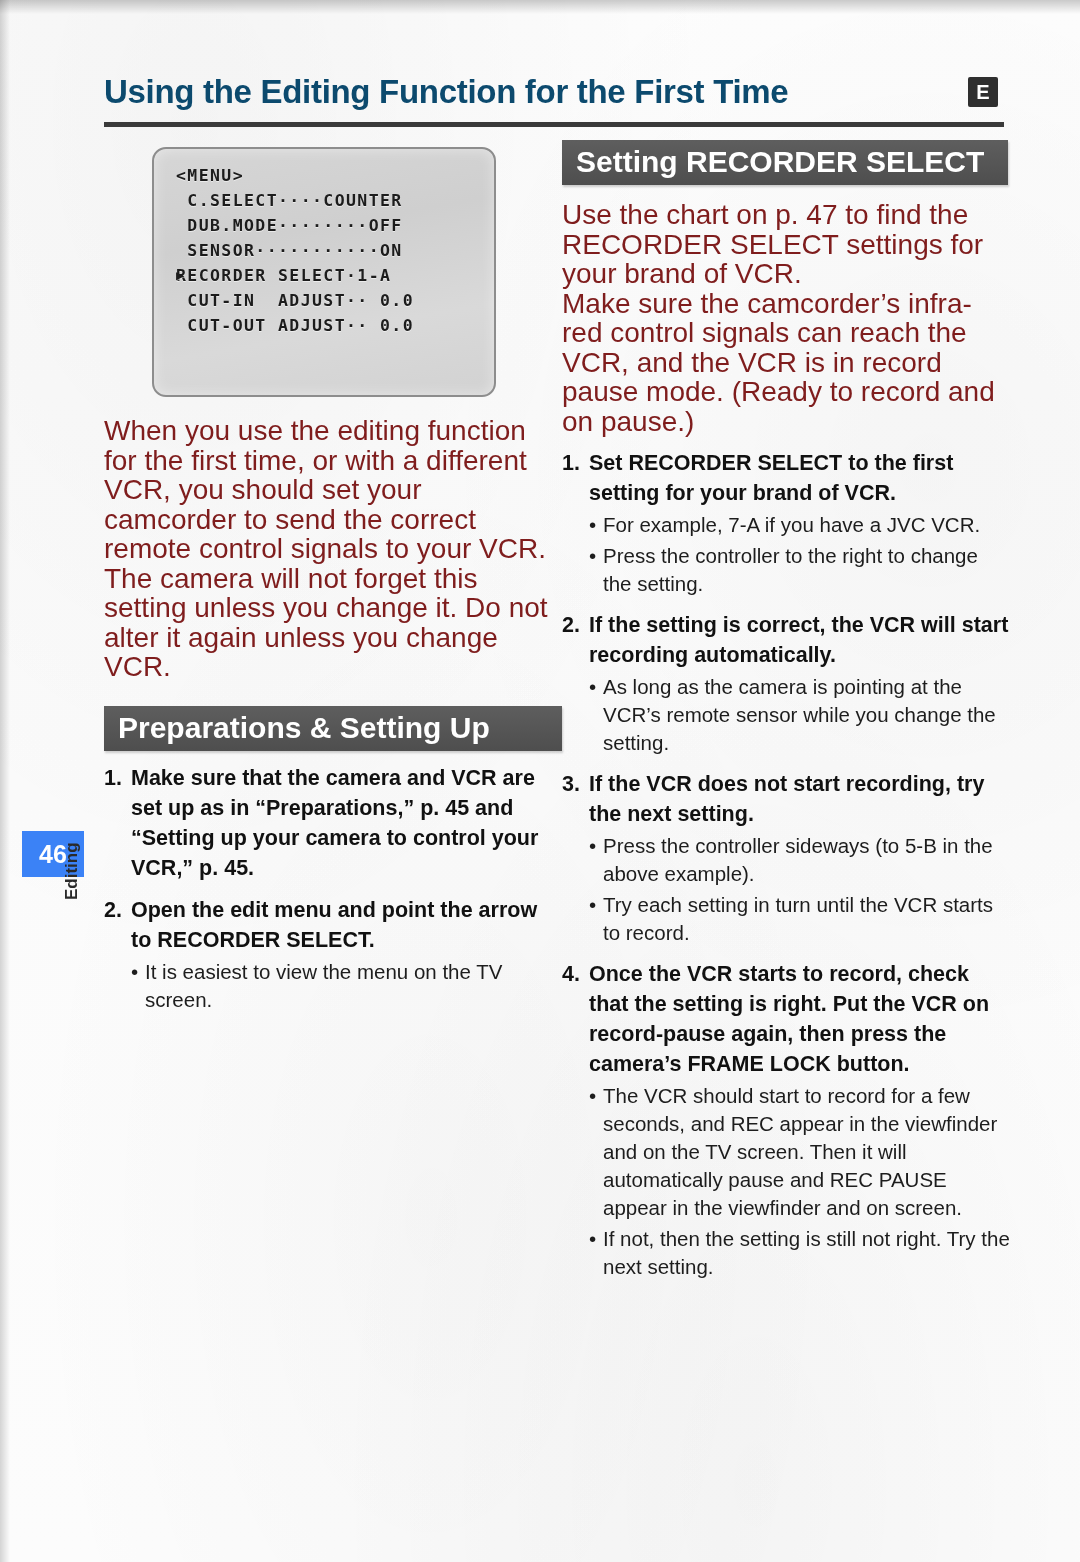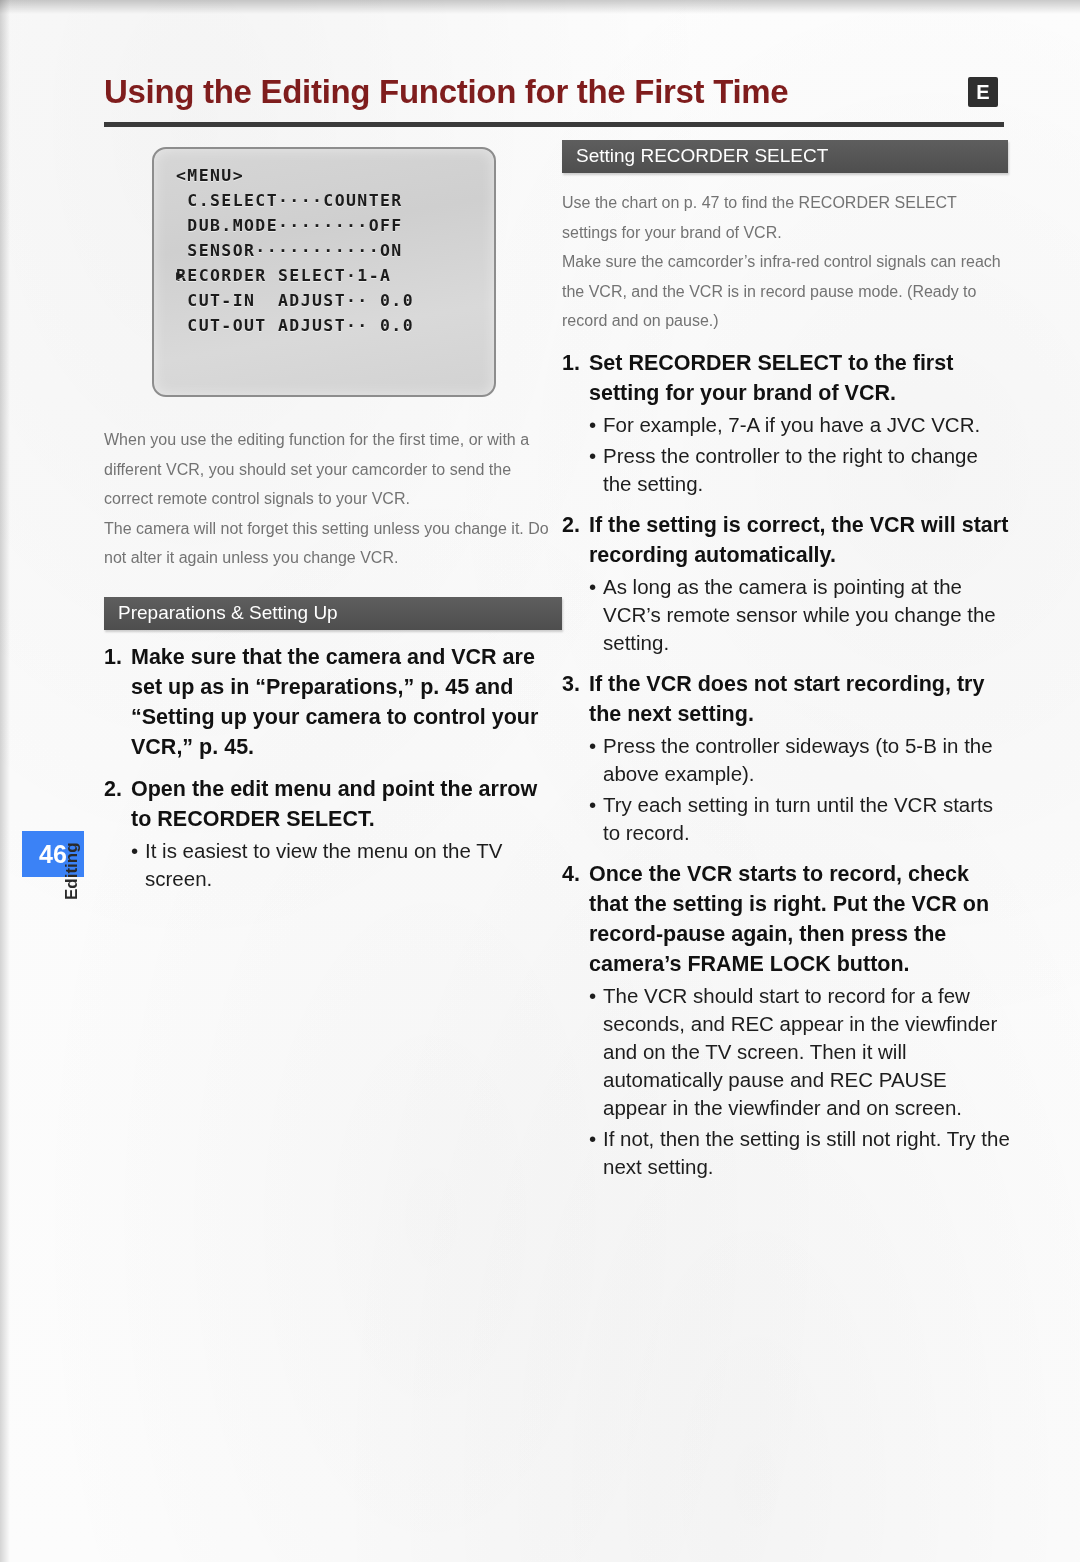--- a/index.html
+++ b/index.html
@@ -58,21 +58,21 @@
     width: 900px;
     height: 48px;
     display: flex;
     align-items: center;
     justify-content: space-between;
   }
   .page-title {
     font-size: 33px;
     font-weight: bold;
     letter-spacing: -0.3px;
-    color: #7f1d1d;
+    color: #0c4a6e;
     white-space: nowrap;
   }
   .lang-badge {
     width: 30px;
     height: 30px;
     background: #2f2f2f;
     color: #ffffff;
     font-size: 20px;
     font-weight: bold;
     display: flex;
@@ -168,36 +168,36 @@
     position: absolute;
     left: 0px;
     font-size: 14px;
   }
 
   
   .section-banner {
     background: #565656;
     background: linear-gradient(180deg, #5e5e5e 0%, #4e4e4e 100%);
     color: #ffffff;
-    font-size: 19px;
-    font-weight: normal;
+    font-size: 30px;
+    font-weight: bold;
     padding: 5px 10px 6px 14px;
     letter-spacing: 0px;
     box-shadow: 1px 2px 2px rgba(0,0,0,0.18);
     white-space: nowrap;
     overflow: hidden;
   }
   .banner-right { width: 422px; }
   .banner-left  { width: 434px; }
 
   
   .para {
-    font-size: 16px;
+    font-size: 28px;
     line-height: 29.5px;
-    color: #737373;
+    color: #7f1d1d;
     white-space: pre-line;
   }
   .para.spaced { margin-top: 13px; }
 
   
   .step {
     display: flex;
     font-size: 21.5px;
     line-height: 30px;
     font-weight: bold;
@@ -249,21 +249,21 @@
 
   <div class="page-number-box">46</div>
   <div class="side-tab-label">Editing</div>
 
   <div class="col-left">
 
     <div class="menu-screen">
       <div class="menu-lines" id="menu-lines"><span class="menu-row" style="position: relative;">&lt;MENU&gt;</span><span class="menu-row" style="position: relative;"> C.SELECT····COUNTER</span><span class="menu-row" style="position: relative;"> DUB.MODE········OFF</span><span class="menu-row" style="position: relative;"> SENSOR···········ON</span><span class="menu-row cursor" style="position: relative;">RECORDER SELECT·1-A</span><span class="menu-row" style="position: relative;"> CUT-IN  ADJUST·· 0.0</span><span class="menu-row" style="position: relative;"> CUT-OUT ADJUST·· 0.0</span></div>
     </div>
 
-    <div class="para spaced" style="margin-top:28px;">When you use the editing function for the first time, or with a different VCR, you should set your camcorder to send the correct remote control signals to your VCR.</div>
+    <div class="para spaced" style="margin-top:19px;">When you use the editing function for the first time, or with a different VCR, you should set your camcorder to send the correct remote control signals to your VCR.</div>
 
     <div class="para">The camera will not forget this setting unless you change it. Do not alter it again unless you change VCR.</div>
 
     <div style="height:24px;"></div>
 
     <div class="section-banner banner-left">Preparations &amp; Setting Up</div>
 
     <div id="left-steps">
         <div class="step">
           <span class="step-num">1.</span>

